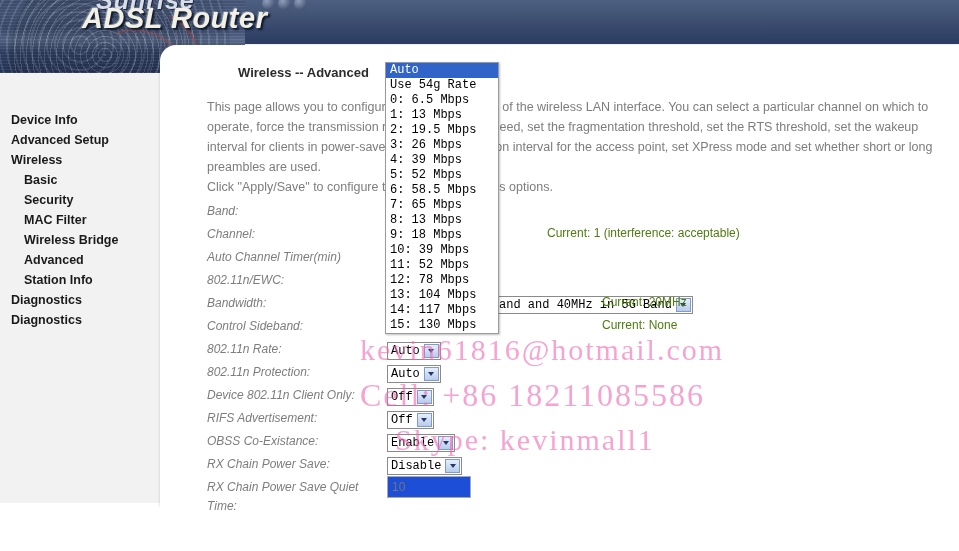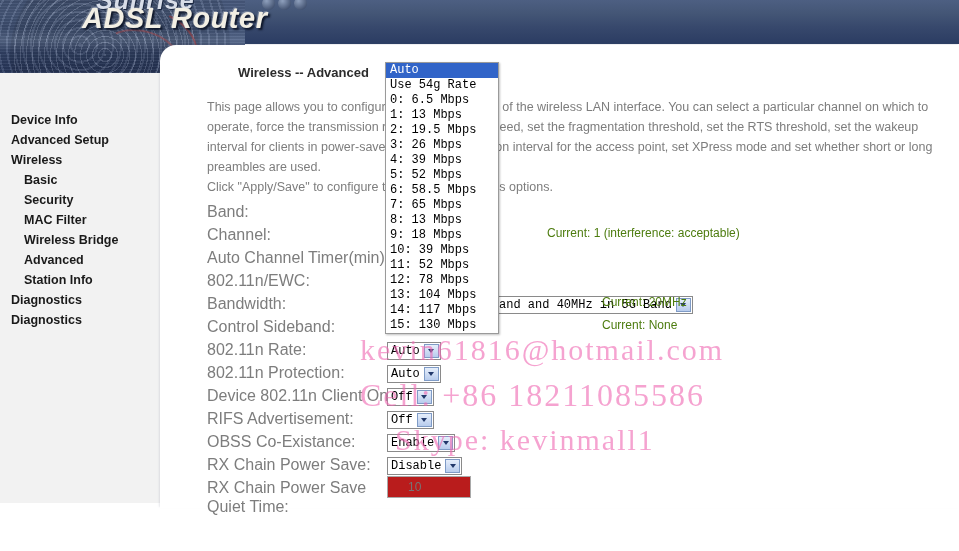--- a/index.html
+++ b/index.html
@@ -113,21 +113,21 @@
     position:absolute; left:47px; top:52px; width:745px;
     font-size:12.5px; color:#7d7d7d; line-height:20px;
   }
   #intro p { margin:0; }
 
   
   #form-area { position:absolute; left:47px; top:157px; width:745px; }
   .frow { position:relative; height:23px; }
   .flabel {
     position:absolute; left:0; top:0; width:180px;
-    font-size:16px; color:#7d7d7d; line-height:19px; white-space:nowrap;
+    font-size:12px; color:#7d7d7d; line-height:19px; white-space:nowrap;font-style:italic;
   }
   .flabel.wrap { white-space:normal; width:160px; line-height:19px; }
   .fctl { position:absolute; left:180px; top:0; }
   .fcur {
     position:absolute; font-size:12px; color:#4d7c0f; white-space:nowrap;
   }
 
   
   .sel {
     display:inline-flex; align-items:center;
@@ -141,23 +141,23 @@
     background:linear-gradient(to bottom,#e6eefb,#b8cced);
     border:1px solid #7f9bc6;
     display:flex; align-items:center; justify-content:center;
   }
   .sel .arrow:after {
     content:""; width:0;height:0;
     border-left:3.5px solid transparent;border-right:3.5px solid transparent;
     border-top:4px solid #22386b;
   }
   .txtbox {
-    border:1px solid #a9a9a9; background:#b91c1c; height:22px; width:84px;
+    border:1px solid #a9a9a9; background:#1d4ed8; height:22px; width:84px;
     font-family:"Liberation Sans", sans-serif; font-size:12px; color:#b2b2b2;
-    padding:2px 20px; line-height:18px;
+    padding:2px 4px; line-height:18px;
   }
 
   
   #dropdown {
     position:absolute; left:385px; top:62px; width:114px;
     background:#ffffff; border:1px solid #9a9a9a;
     z-index:40;
     font-family:"Liberation Mono", monospace; font-size:12px;
     box-shadow:1px 1px 2px rgba(0,0,0,.25);
   }

